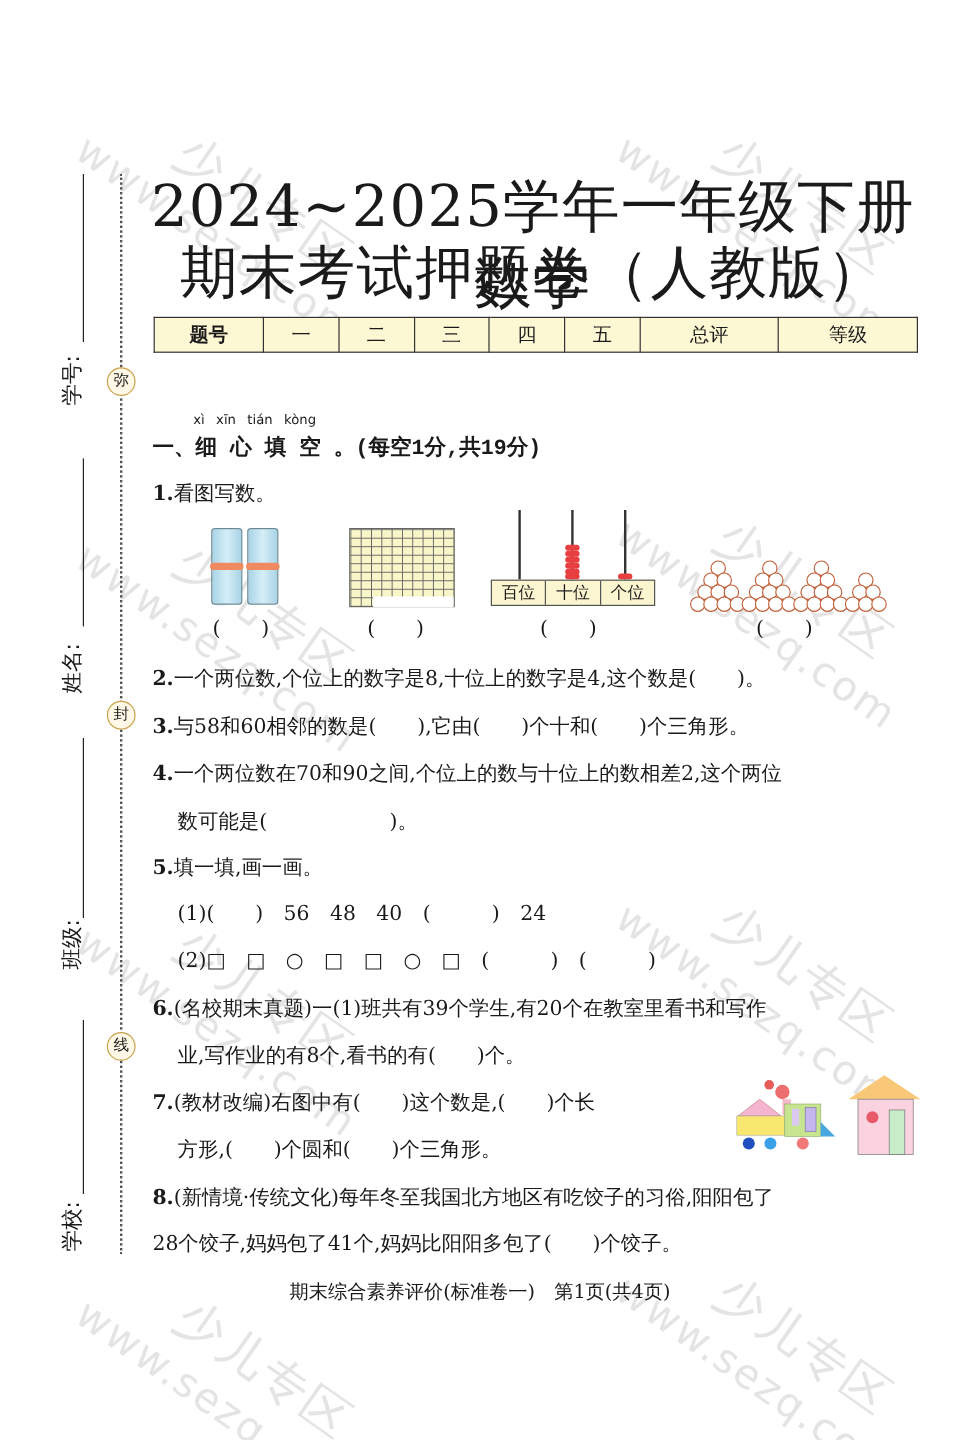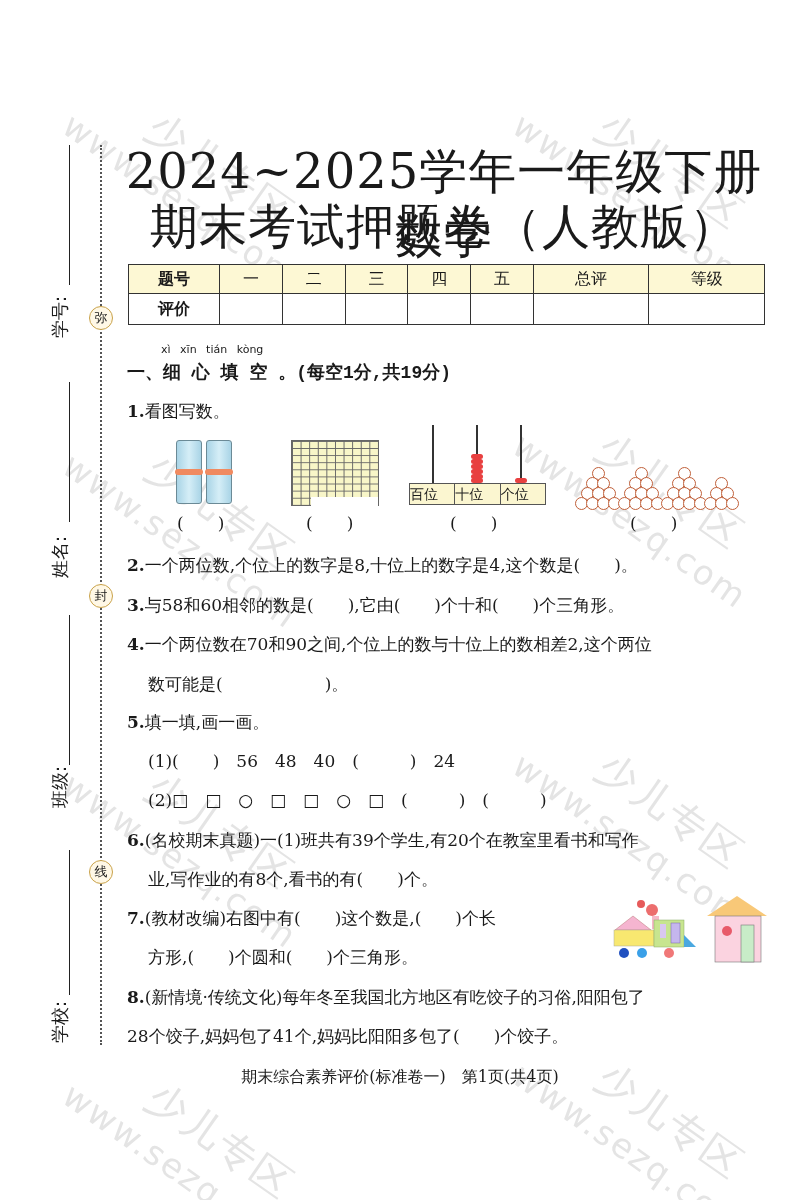--- a/index.html
+++ b/index.html
@@ -38,21 +38,21 @@
   .bundle .band { position:absolute; left:-2px; right:-2px; top:28px; height:6px; background:#f08a60; border-radius:3px; }
   .grid100 { position:absolute; left:291px; top:440px; width:86px; height:64px;
              background-color:#f8f6c8;
              background-image:linear-gradient(#666 1px, transparent 1px), linear-gradient(90deg,#666 1px, transparent 1px);
              background-size:8.6px 7.1px; border:1px solid #666; }
   .grid-cut { position:absolute; left:311px; top:497px; width:67px; height:9px; background:#fff; }
   .rod { position:absolute; width:2px; background:#333; }
   .bead { position:absolute; width:12px; height:5px; background:#e84040; border-radius:3px; }
   .abacus-base { position:absolute; left:409px; top:483px; width:135px; height:20px; background:#fbf6d0; border:1px solid #555;
                  display:flex; font-size:14px; }
-  .abacus-base span { flex:1; line-height:20px; border-right:1px solid #555; }
+  .abacus-base span { flex:1; text-align:center; line-height:20px; border-right:1px solid #555; }
   .abacus-base span:last-child { border-right:none; }
   .circle { position:absolute; width:11px; height:11px; border:1px solid #c0603a; border-radius:50%; background:#fff; }
   .shape { position:absolute; }
   .footer { position:absolute; left:0; width:800px; text-align:center; top:1067px; font-size:16px; }
 </style>
 </head>
 <body>
 
 <div class="wm" style="left:110px;top:60px;"><span class="cn">少儿专区</span><span>www.sezq.com</span></div>
 <div class="wm" style="left:560px;top:60px;"><span class="cn">少儿专区</span><span>www.sezq.com</span></div>
@@ -86,30 +86,20 @@
     <tbody>
         <tr class="head">
       <td class="first">题号</td>
       <td>一</td>
       <td>二</td>
       <td>三</td>
       <td>四</td>
       <td>五</td>
       <td>总评</td>
       <td>等级</td>
-    </tr>
-    <tr>
-      <td class="first">评价</td>
-      <td></td>
-      <td></td>
-      <td></td>
-      <td></td>
-      <td></td>
-      <td></td>
-      <td></td>
     </tr>
   </tbody>
     </table>
 
   <div class="pinyin">xì xīn tián kòng</div>
   <div class="sec">一、细 心 填 空 。(每空1分,共19分)</div>
 
   <div class="q" style="top:400px;">
     <b>1.</b><span>看图写数。</span>
   </div>

